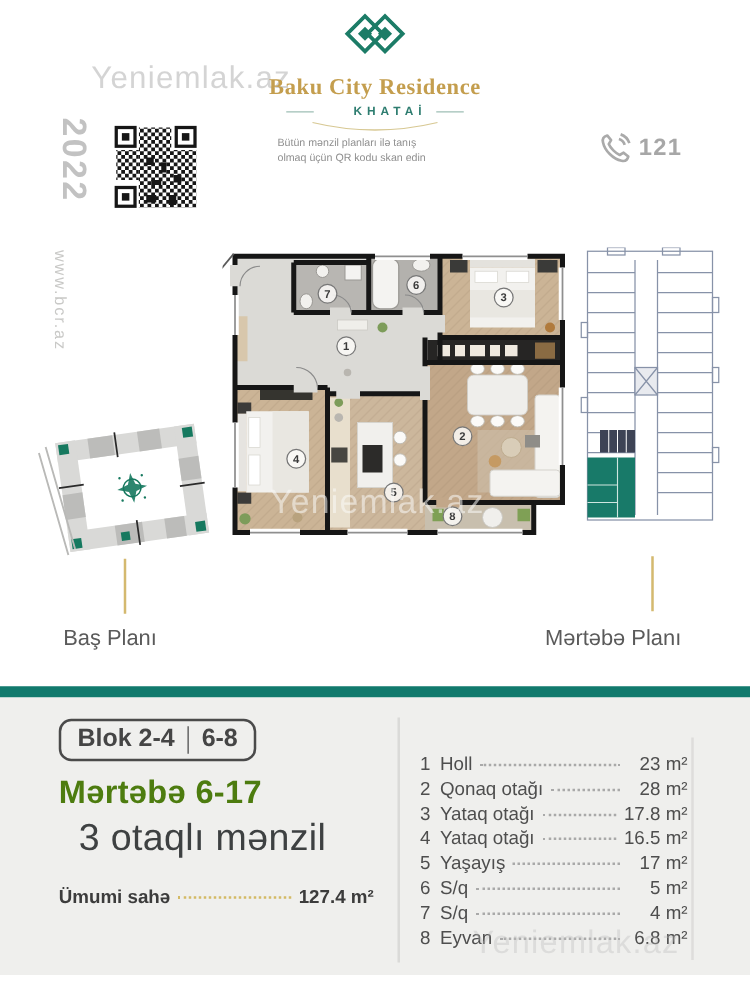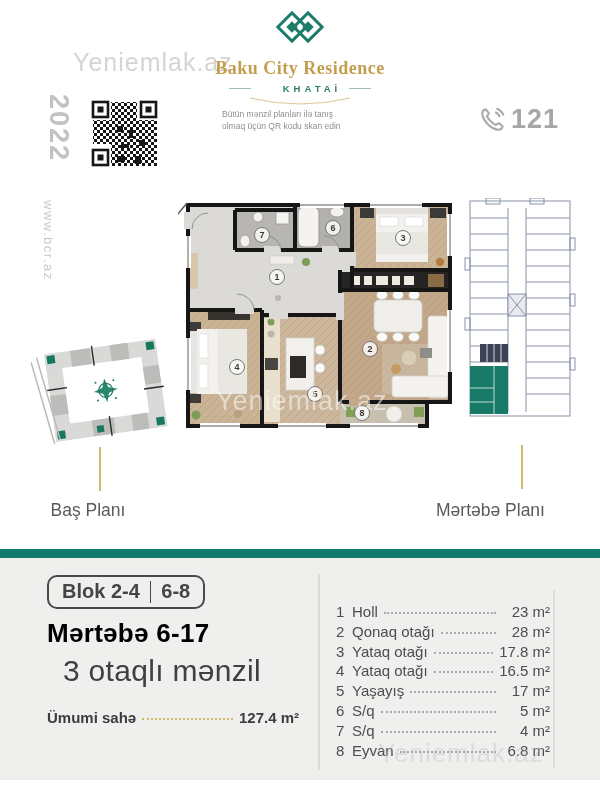--- a/index.html
+++ b/index.html
@@ -18,41 +18,41 @@
          color:#c49e4e;letter-spacing:.5px;margin-top:2px;}
   .khatai-row{display:flex;align-items:center;justify-content:center;gap:8px;margin-top:4px;}
   .khatai-line{width:22px;height:1px;background:#9ebfb5;}
   .khatai{font-size:9.5px;letter-spacing:4px;color:#2e7d70;font-weight:600;padding-left:24px;}
 
   .year{position:absolute;left:74px;top:94px;transform:rotate(90deg);transform-origin:0 0;
         font-size:27px;font-weight:700;color:#c2c2c2;letter-spacing:2px;}
   .qr{position:absolute;left:91px;top:100px;}
   .qr-caption{position:absolute;left:222px;top:108px;font-size:8.5px;line-height:12px;color:#8f8f8f;}
   .phone{position:absolute;left:477px;top:104px;display:flex;align-items:center;gap:4px;}
-  .phone-num{font-size:27px;font-weight:700;color:#a7a7a7;letter-spacing:1px;}
+  .phone-num{font-size:19px;font-weight:700;color:#a7a7a7;letter-spacing:1px;}
   .site-vert{position:absolute;left:56px;top:200px;transform:rotate(90deg);transform-origin:0 0;
              font-size:13px;color:#c9c9c7;letter-spacing:1.5px;}
 
   
   .main-plan{position:absolute;left:178px;top:198px;}
   .bldg-plan{position:absolute;left:464px;top:198px;}
   .site-plan{position:absolute;left:28px;top:332px;transform:rotate(-8deg);}
   .gold-line{position:absolute;width:2px;background:#d4b96f;}
   .plan-label{position:absolute;font-size:17.5px;color:#5a5a5a;text-align:center;font-weight:400;}
 
   
   .divider-bar{position:absolute;left:0;top:549px;width:600px;height:9px;background:#117a6d;}
   .bottom-bg{position:absolute;left:0;top:558px;width:600px;height:222px;background:#efefed;}
   .col-div{position:absolute;width:2px;background:#dadad8;}
 
   .left-col{position:absolute;left:47px;top:575px;width:258px;}
   .badge{display:inline-flex;align-items:center;gap:10px;border:2.5px solid #4a4a4a;border-radius:10px;
          padding:3px 13px 4px;font-size:20px;font-weight:600;color:#454545;}
   .badge-sep{width:1.5px;height:22px;background:#4a4a4a;}
-  .floors{margin-top:9px;font-size:26px;font-weight:700;color:#000000;letter-spacing:.3px;}
+  .floors{margin-top:9px;font-size:26px;font-weight:700;color:#4d7c0f;letter-spacing:.3px;}
   .apt-title{margin-top:5px;font-size:30px;font-weight:500;color:#3e4142;letter-spacing:.3px;margin-left:16px;}
 
   .areas{position:absolute;left:47px;top:708px;width:252px;}
   .area-row{display:flex;align-items:baseline;font-size:15px;font-weight:700;color:#3c3c3c;line-height:20px;}
   .leader{flex:1;border-bottom:2px dotted #a9a9a9;margin:0 6px;transform:translateY(-3px);}
   .leader.gold{border-bottom-color:#d3ba66;}
 
   .room-list{position:absolute;left:336px;top:602px;width:214px;}
   .room-row{display:flex;align-items:baseline;font-size:15px;color:#4e4e4e;line-height:19.8px;font-weight:500;}
   .room-num{width:16px;}

